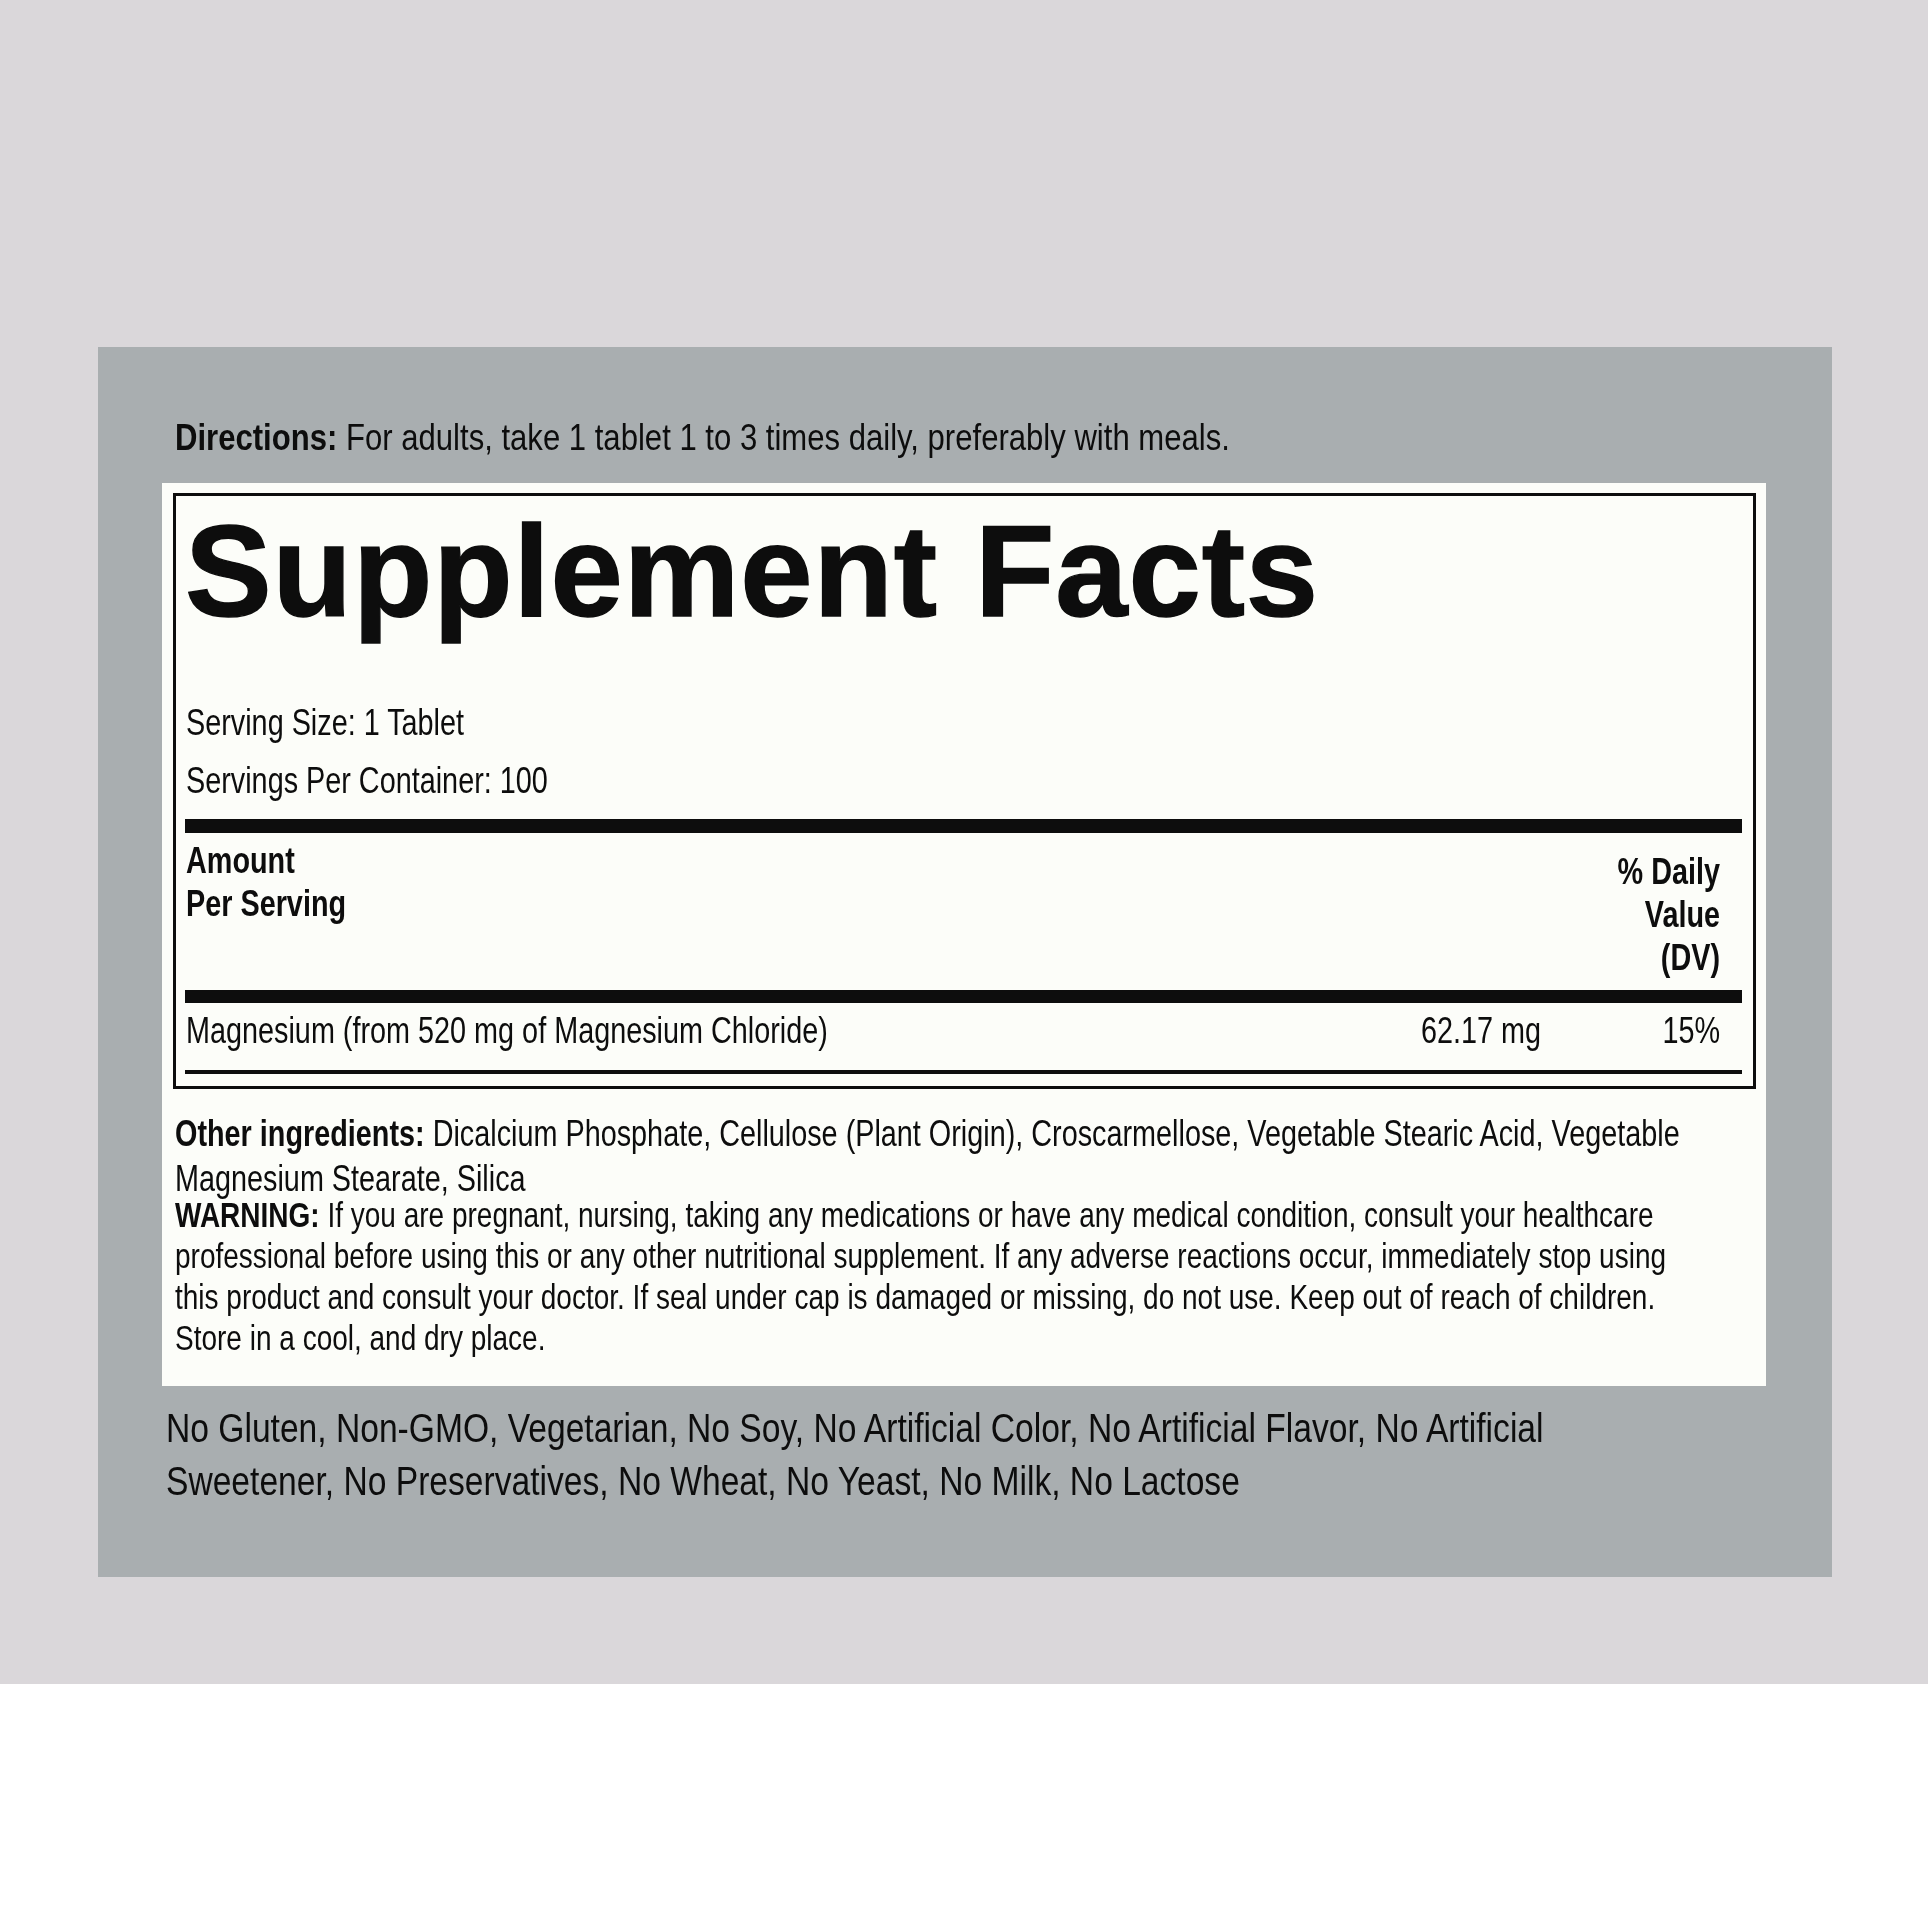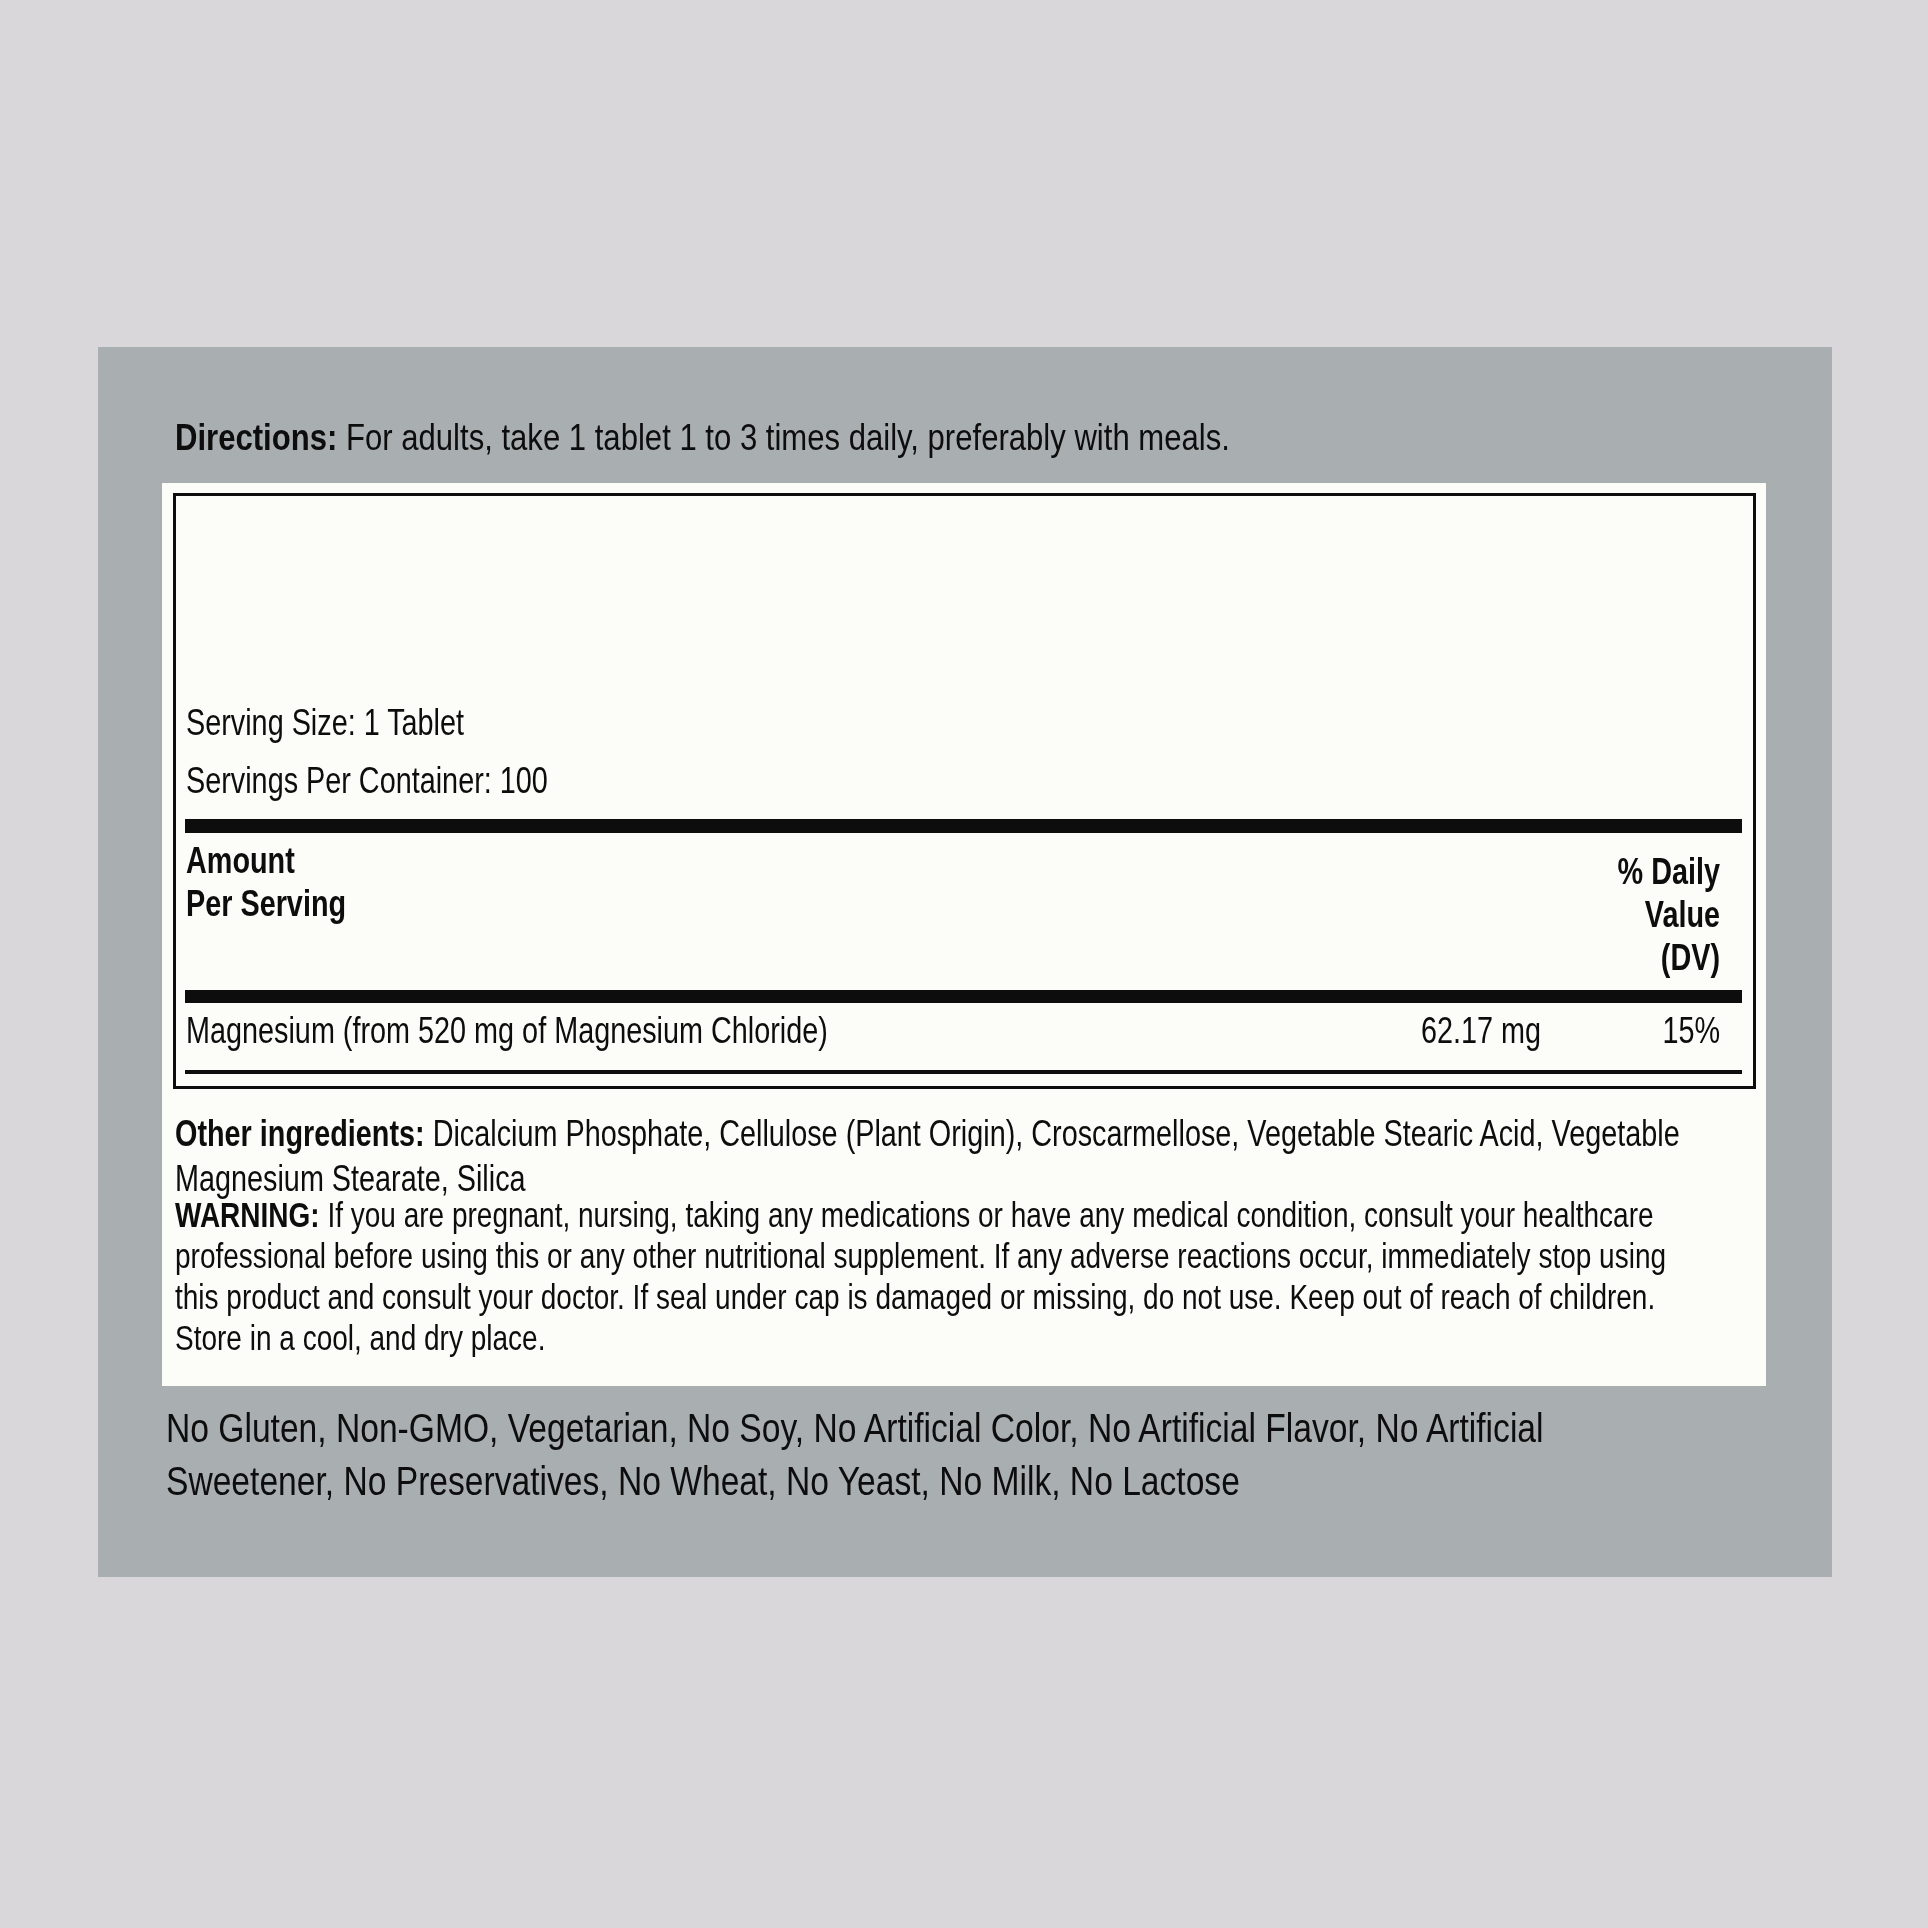--- a/index.html
+++ b/index.html
@@ -1,17 +1,17 @@
 <!DOCTYPE html>
 <html style="font-size:15px"><head>
 <meta charset="utf-8">
 <style>
   html,body { margin:0; padding:0; }
   .page {
-    position:relative; width:1928px; height:1928px;
+    position:relative; width:1928px; height:1684px;
     background:#dad7da; overflow:hidden;
     font-family:"Liberation Sans", sans-serif; color:#0d0d0d;
   }
   .panel { position:absolute; left:98px; top:347px; width:1734px; height:1230px; background:#a9aeb0; }
   .card  { position:absolute; left:162px; top:483px; width:1604px; height:903px; background:#fcfdf9; }
   .factbox { position:absolute; left:173px; top:493px; width:1583px; height:596px;
              border:3.8px solid #0d0d0d; box-sizing:border-box; background:transparent; }
   .abs { position:absolute; }
   .b { font-weight:bold; }
   .cond   { transform:scaleX(0.80); transform-origin:left top; white-space:nowrap; }
@@ -33,20 +33,21 @@
   <div class="panel"></div>
 
   <div class="abs cond84" style="left:175px; top:416px; font-size:37px; line-height:43px;">
     <span class="b">Directions:</span><span> For adults, take 1 tablet 1 to 3 times daily, preferably with meals.</span>
   </div>
 
   <div class="card"></div>
 
   <div class="factbox"></div>
 
+  <div class="title">Supplement Facts</div>
 
   <div class="abs cond t38" style="left:186px; top:701px;">Serving Size: 1 Tablet</div>
   <div class="abs cond t38" style="left:186px; top:759px;">Servings Per Container: 100</div>
 
   <div class="bar" style="top:819px; height:14px;"></div>
 
   <div class="abs cond b t38" style="left:186px; top:839px;">
     <div>Amount</div>
     <div>Per Serving</div>
   </div>

